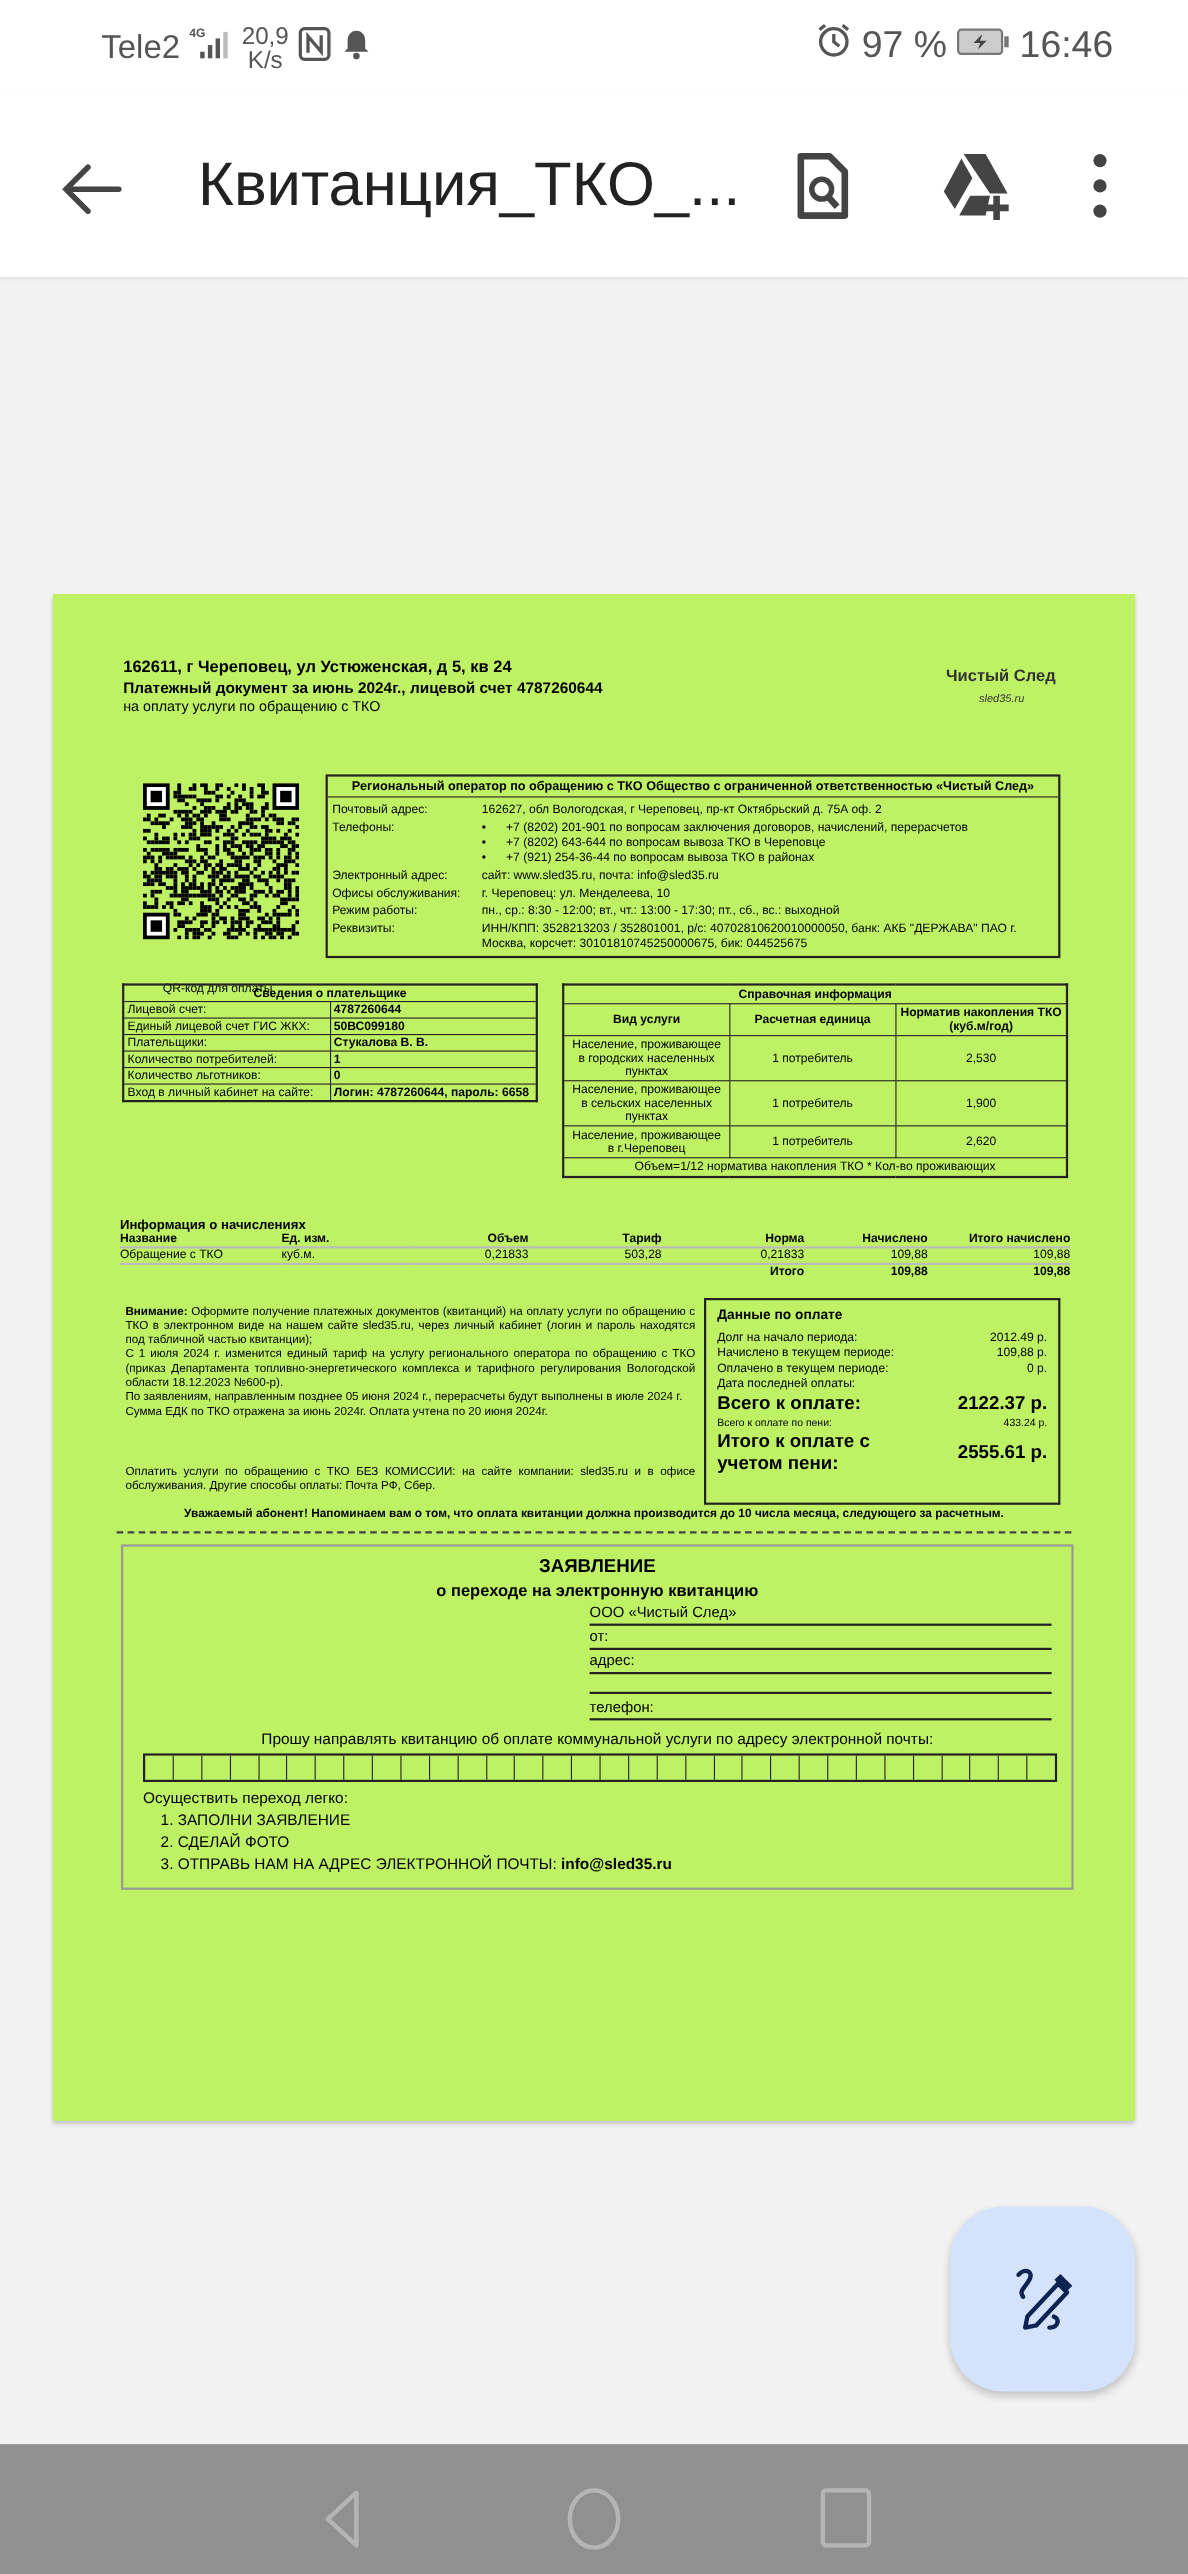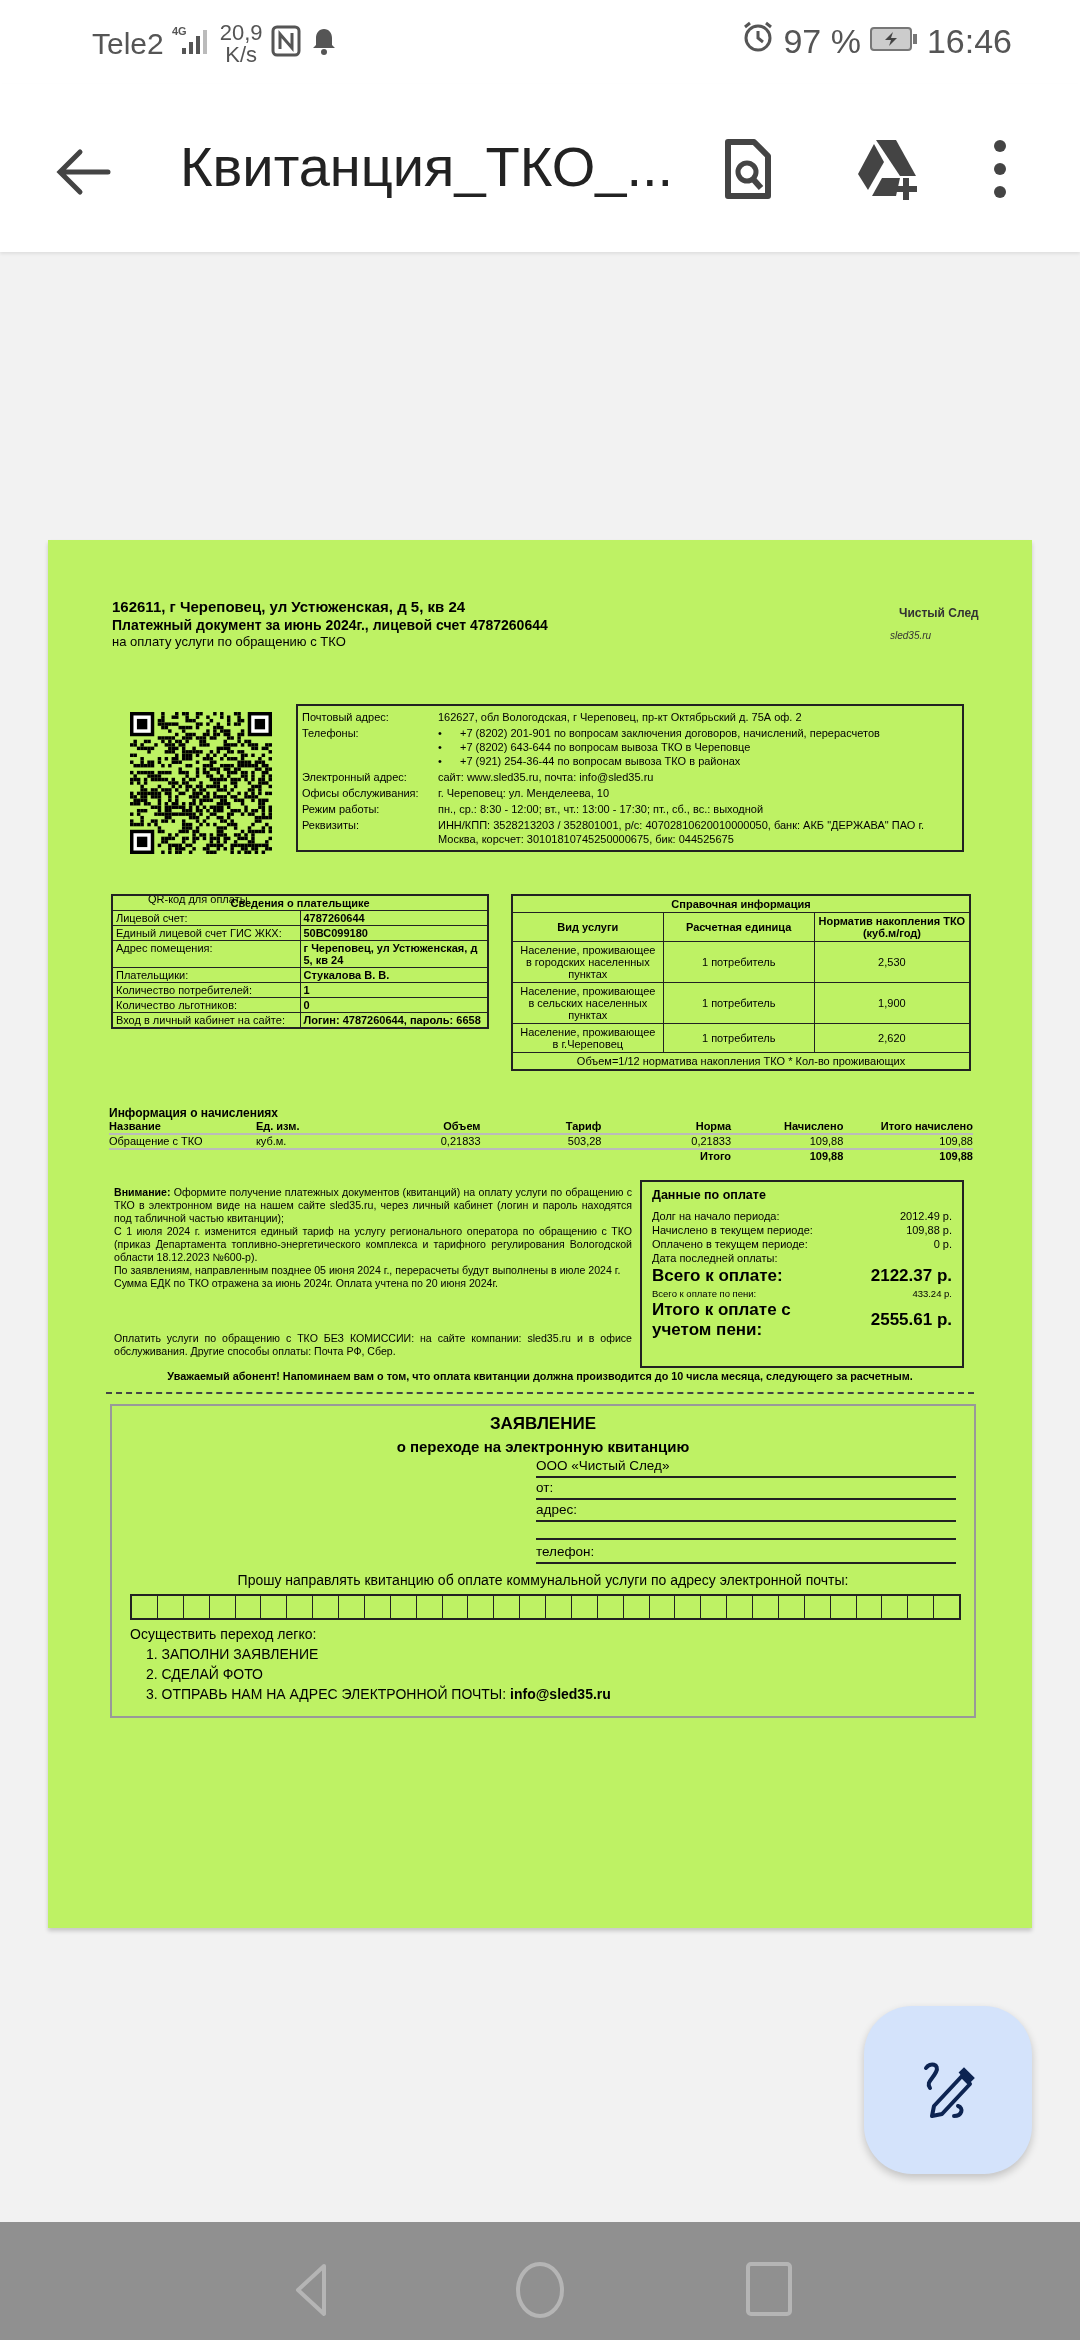--- a/index.html
+++ b/index.html
@@ -10,21 +10,21 @@
   .net-speed{font-size:22px;line-height:22px;text-align:center;display:inline-block;}
   .appbar{position:absolute;left:0;top:84px;width:1080px;height:168px;background:#fff;box-shadow:0 2px 3px rgba(0,0,0,0.08);}
   .back-btn{position:absolute;left:52px;top:56px;width:64px;height:64px;}
   .title{position:absolute;left:180px;top:50px;font-size:56px;color:#222;white-space:nowrap;}
   .ab-icon{position:absolute;top:50px;width:70px;height:70px;}
   .page{position:absolute;left:48px;top:540px;width:984px;height:1388px;background:#bef264;box-shadow:0 3px 4px rgba(0,0,0,0.18);}
   .doc{position:absolute;left:0;top:0;width:984px;height:1388px;font-size:11px;}
   .hdr1{position:absolute;left:64px;top:58px;font-size:15px;font-weight:bold;}
   .hdr2{position:absolute;left:64px;top:77px;font-size:14px;font-weight:bold;text-align:right;}
   .hdr3{position:absolute;left:64px;top:94px;font-size:13px;}
-  .logo{position:absolute;left:812px;top:66px;font-size:12px;font-weight:bold;color:#333;margin-left:39px;}
+  .logo{position:absolute;left:812px;top:66px;font-size:15px;font-weight:bold;color:#333;}
   .logo-site{position:absolute;left:842px;top:90px;font-size:10px;font-style:italic;color:#333;}
   .qr{position:absolute;left:82px;top:172px;width:142px;height:142px;}
   .qr-caption{position:absolute;left:100px;top:320px;font-size:11px;margin-top:33px;}
   table{border-collapse:collapse;}
   .op-box{position:absolute;left:248px;top:164px;width:664px;border:2px solid #222;font-size:11px;}
   .op-box .op-title{text-align:center;font-weight:bold;border-bottom:1px solid #222;padding:3px 0;font-size:11.5px;}
   .op-box .op-row{display:flex;padding:1px 4px;line-height:14px;}
   .op-box .op-label{width:136px;flex-shrink:0;}
   .op-box .op-val{flex:1;}
   .bullet{display:flex;}
@@ -860,20 +860,21 @@
         <rect x="34" y="0" width="7" height="7" fill="#000"></rect>
         <rect x="35" y="1" width="5" height="5" fill="#fff"></rect>
         <rect x="36" y="2" width="3" height="3" fill="#000"></rect>
         <rect x="0" y="34" width="7" height="7" fill="#000"></rect>
         <rect x="1" y="35" width="5" height="5" fill="#fff"></rect>
         <rect x="2" y="36" width="3" height="3" fill="#000"></rect>
       </svg>
     <div class="qr-caption">QR-код для оплаты</div>
 
     <div class="op-box">
+      <div class="op-title">Региональный оператор по обращению с ТКО Общество с ограниченной ответственностью «Чистый След»</div>
       <div style="padding:3px 0;">
         <div class="op-row">
             <span class="op-label">Почтовый адрес:</span>
             <span class="op-val">162627, обл Вологодская, г Череповец, пр-кт Октябрьский д. 75А оф. 2</span>
           </div>
         <div class="op-row">
             <span class="op-label">Телефоны:</span>
           <span class="op-val">
             <div class="bullet">
                 <span class="dot">•</span>
@@ -915,24 +916,20 @@
           </tr>
       <tr>
             <td style="width:50%">Лицевой счет:</td>
             <td class="v">4787260644</td>
           </tr>
       <tr>
             <td>Единый лицевой счет ГИС ЖКХ:</td>
             <td class="v">50ВС099180</td>
           </tr>
       <tr>
-            <td>Адрес помещения:</td>
-            <td class="v">г Череповец, ул Устюженская, д 5, кв 24</td>
-          </tr>
-      <tr>
             <td>Плательщики:</td>
             <td class="v">Стукалова В. В.</td>
           </tr>
       <tr>
             <td>Количество потребителей:</td>
             <td class="v">1</td>
           </tr>
       <tr>
             <td>Количество льготников:</td>
             <td class="v">0</td>

